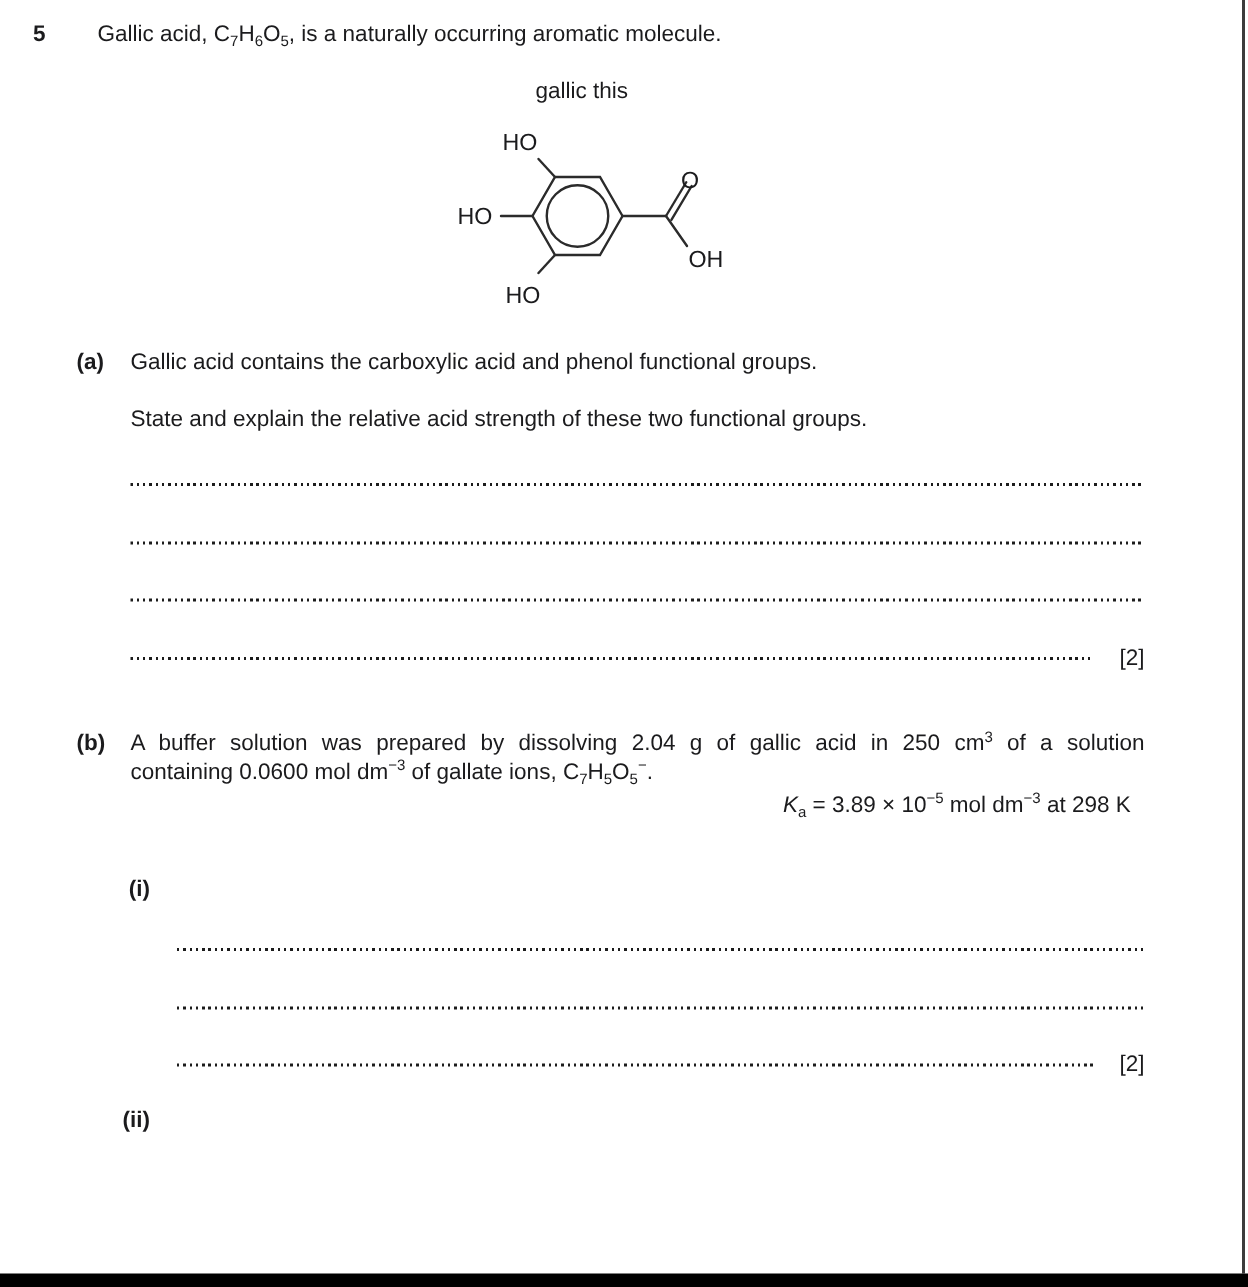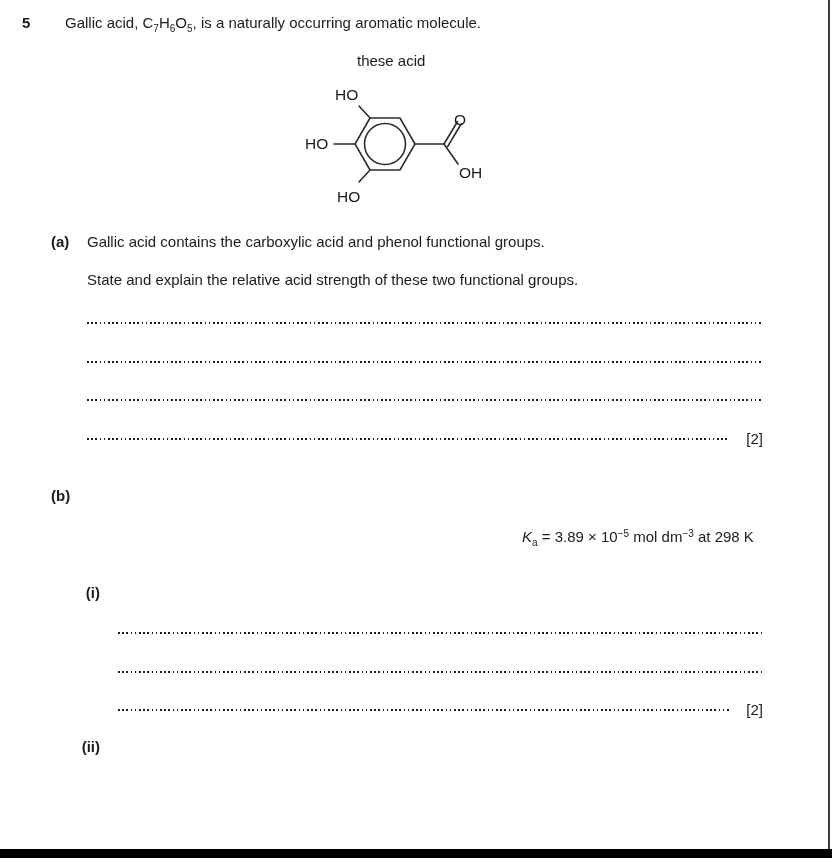--- a/index.html
+++ b/index.html
@@ -29,21 +29,21 @@
   .right-rule{position:absolute;left:828px;top:0;width:2px;height:849px;background:#3c3c3c;}
 </style>
 </head>
 <body>
 
 <div class="page">
 
   <div class="abs bold" style="left:22px;top:13px">5</div>
   <div class="abs" style="left:65px;top:13px">Gallic acid, C<sub>7</sub>H<sub>6</sub>O<sub>5</sub>, is a naturally occurring aromatic molecule.</div>
 
-  <div class="abs" style="left:357px;top:51px">these acid</div>
+  <div class="abs" style="left:357px;top:51px">gallic this</div>
 
   <svg class="abs" style="left:300px;top:74px" width="195" height="140" viewBox="0 0 195 140">
     <polygon class="struct-stroke" points="115,70 100,44 70,44 55,70 70,96 100,96"></polygon>
     <circle class="struct-stroke" cx="85" cy="70" r="20.5"></circle>
     <line class="struct-stroke" x1="55" y1="70" x2="34" y2="70"></line>
     <line class="struct-stroke" x1="70" y1="44" x2="59" y2="32"></line>
     <line class="struct-stroke" x1="70" y1="96" x2="59" y2="108"></line>
     <line class="struct-stroke" x1="115" y1="70" x2="144" y2="70"></line>
     <line class="struct-stroke" x1="144" y1="70" x2="157.5" y2="47.5"></line>
     <line class="struct-stroke" x1="147.6" y1="72.6" x2="161.1" y2="50"></line>
@@ -59,20 +59,22 @@
   <div class="abs" style="left:87px;top:270px">State and explain the relative acid strength of these two functional groups.</div>
   <div class="abs" style="left:87px;top:232px">Gallic acid contains the carboxylic acid and phenol functional groups.</div>
 
   <div class="dotline" style="left:87px;top:322px;width:676px"></div>
   <div class="dotline" style="left:87px;top:360.5px;width:676px"></div>
   <div class="dotline" style="left:87px;top:399px;width:676px"></div>
   <div class="dotline" style="left:87px;top:437.5px;width:642px"></div>
   <div class="marks" style="right:69px;top:429px">[2]</div>
 
   <div class="abs bold" style="left:51px;top:486px">(b)</div>
+  <div class="abs just" style="left:87px;top:486px;width:676px">A buffer solution was prepared by dissolving 2.04 g of gallic acid in 250 cm<sup>3</sup> of a solution</div>
+  <div class="abs" style="left:87px;top:505px">containing 0.0600 mol dm<sup>−3</sup> of gallate ions, C<sub>7</sub>H<sub>5</sub>O<sub>5</sub><sup>−</sup>.</div>
 
   <div class="abs" style="left:522px;top:527px"><i>K</i><sub>a</sub> = 3.89 × 10<sup>−5</sup> mol dm<sup>−3</sup> at 298 K</div>
 
   <div class="abs bold lbl-right" style="left:50px;top:583px;width:50px">(i)</div>
 
   <div class="dotline" style="left:118px;top:632px;width:645px"></div>
   <div class="dotline" style="left:118px;top:670.5px;width:645px"></div>
   <div class="dotline" style="left:118px;top:708.5px;width:613px"></div>
   <div class="marks" style="right:69px;top:700px">[2]</div>
 

